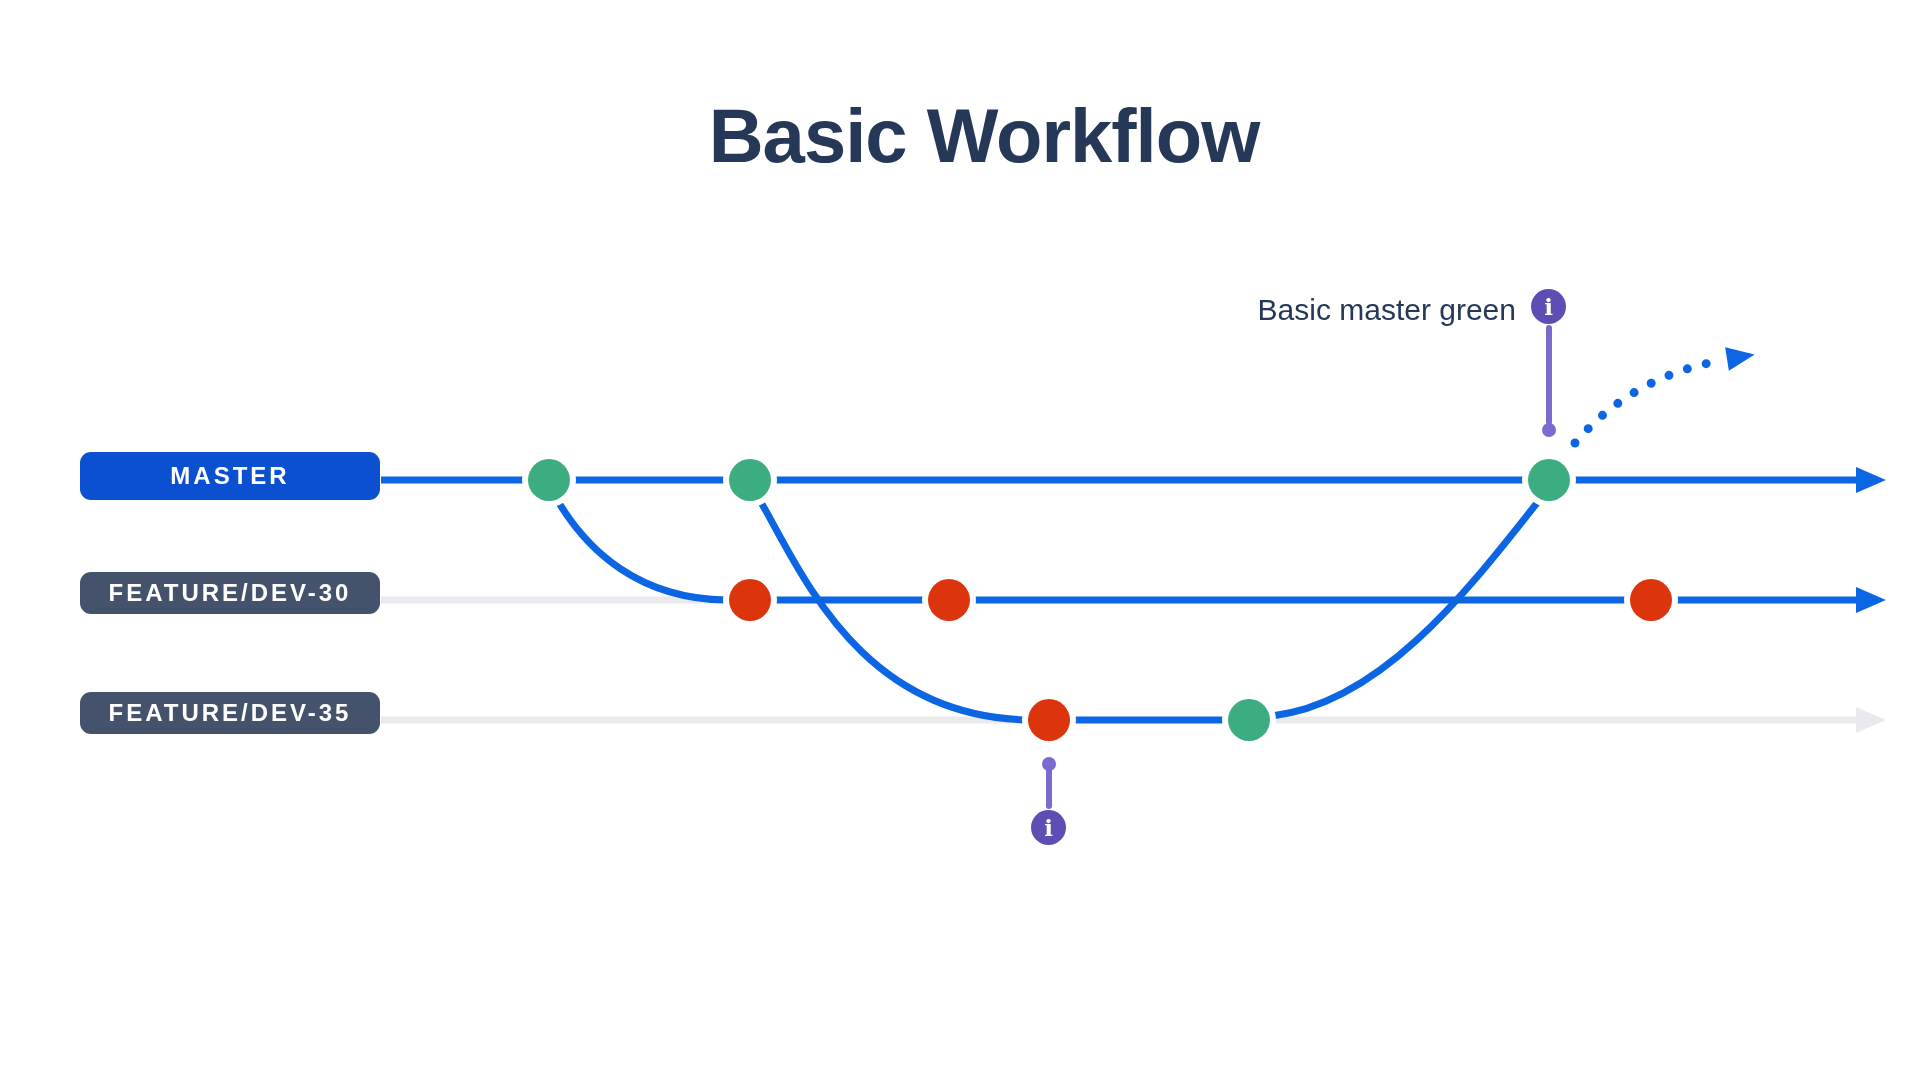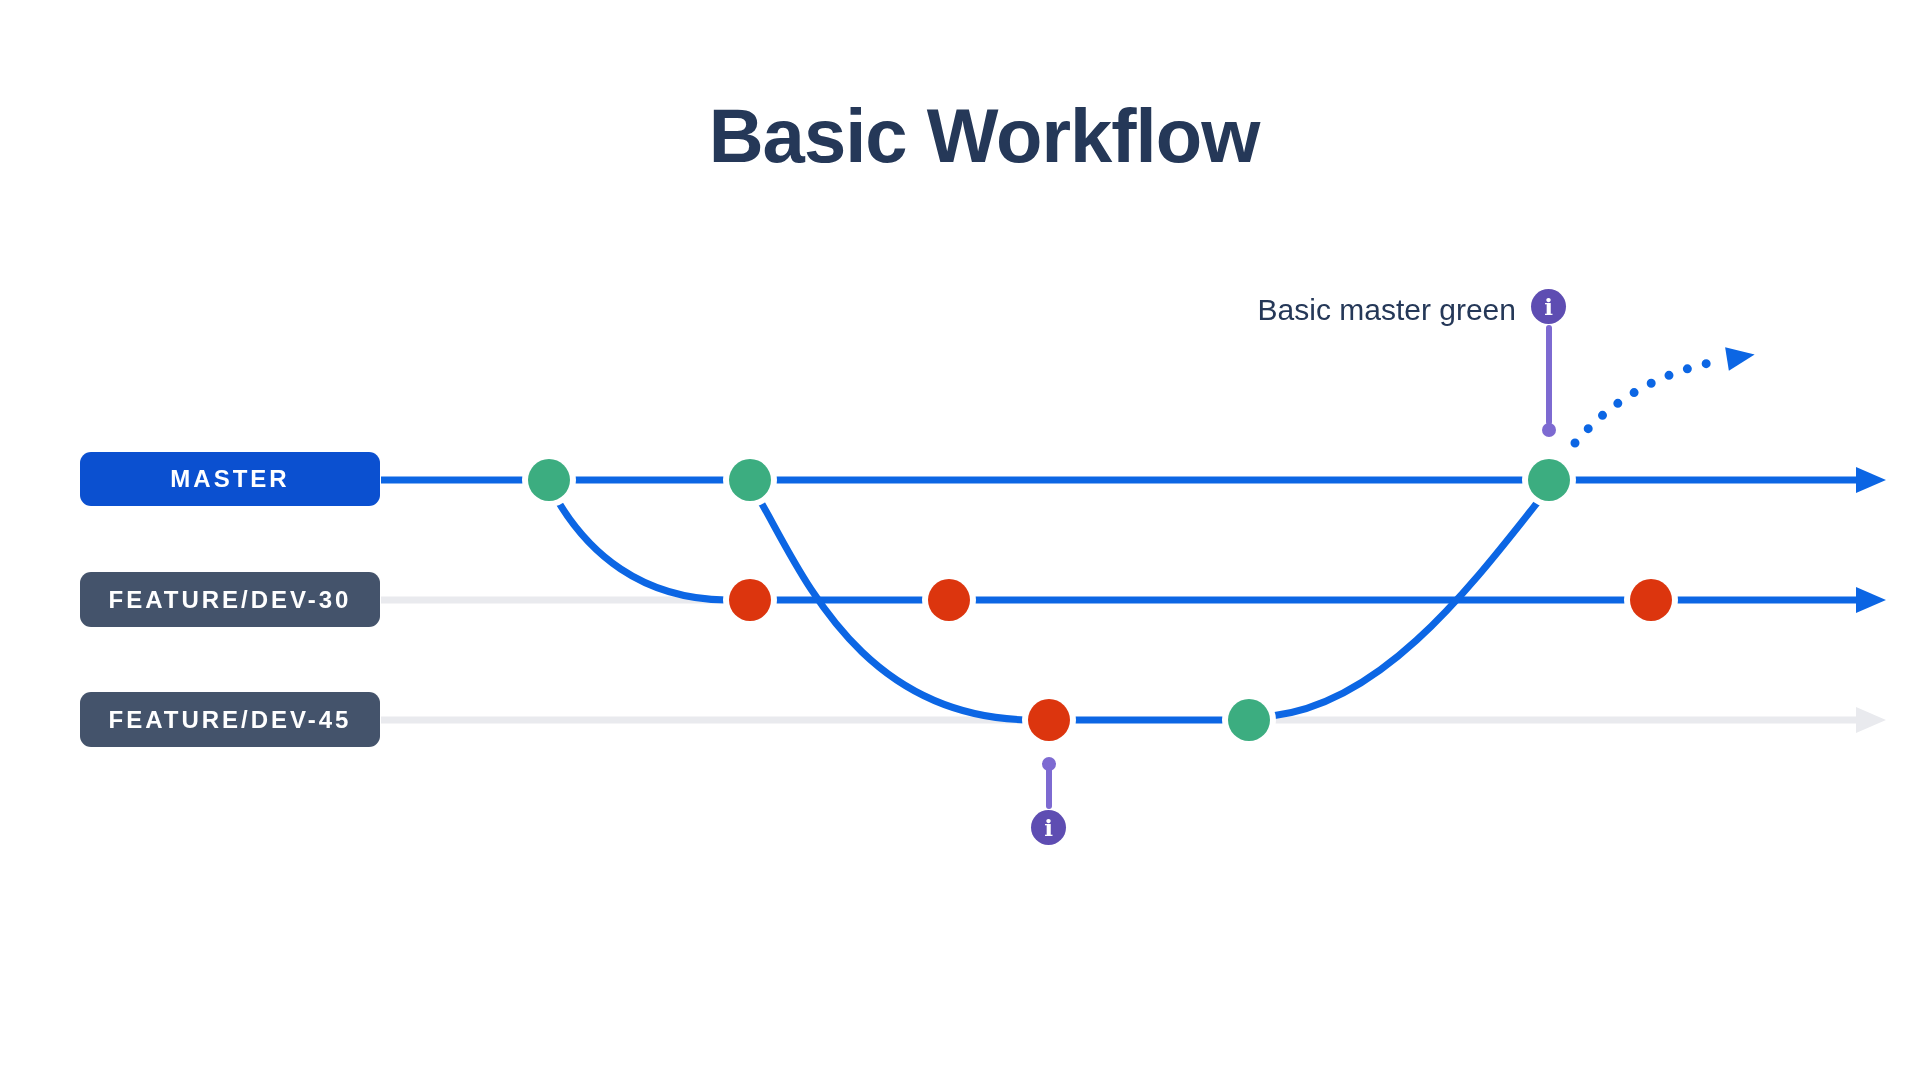--- a/index.html
+++ b/index.html
@@ -21,26 +21,26 @@
   .stage > svg{position:absolute;left:0;top:0;}
 
   .title{
     position:absolute;left:0;top:92px;width:1920px;
     text-align:center;
     font-size:76px;font-weight:700;letter-spacing:-1px;
     color:var(--text-navy);
   }
 
   .chip{
-    position:absolute;left:56px;width:300px;height:55px;
+    position:absolute;left:56px;width:300px;height:42px;
     border-radius:11px;
     display:flex;align-items:center;justify-content:center;
     color:#ffffff;font-weight:700;font-size:24px;letter-spacing:3px;
   }
-  .chip-master{top:452px;height:54px;background:var(--master-chip);}
+  .chip-master{top:452px;height:48px;background:var(--master-chip);}
   .chip-slate{background:var(--branch-chip);}
   .chip-dev30{top:572px;}
   .chip-dev45{top:692px;}
 
   .note{
     position:absolute;
     color:var(--text-navy);
     font-size:30px;line-height:36px;white-space:nowrap;
   }
   .note-keep{top:292px;right:428px;}
@@ -119,21 +119,21 @@
 
   <h1 class="title">Basic Workflow</h1>
 
   <div class="chip chip-master">
     <span>MASTER</span>
   </div>
   <div class="chip chip-slate chip-dev30">
     <span>FEATURE/DEV-30</span>
   </div>
   <div class="chip chip-slate chip-dev45">
-    <span>FEATURE/DEV-45</span>
+    <span>FEATURE/DEV-35</span>
   </div>
 
   <div class="note note-keep">Basic master green</div>
   <div class="info-badge info-keep">
     <span>i</span>
   </div>
 
   <div class="info-badge info-experiment">
     <span>i</span>
   </div>

